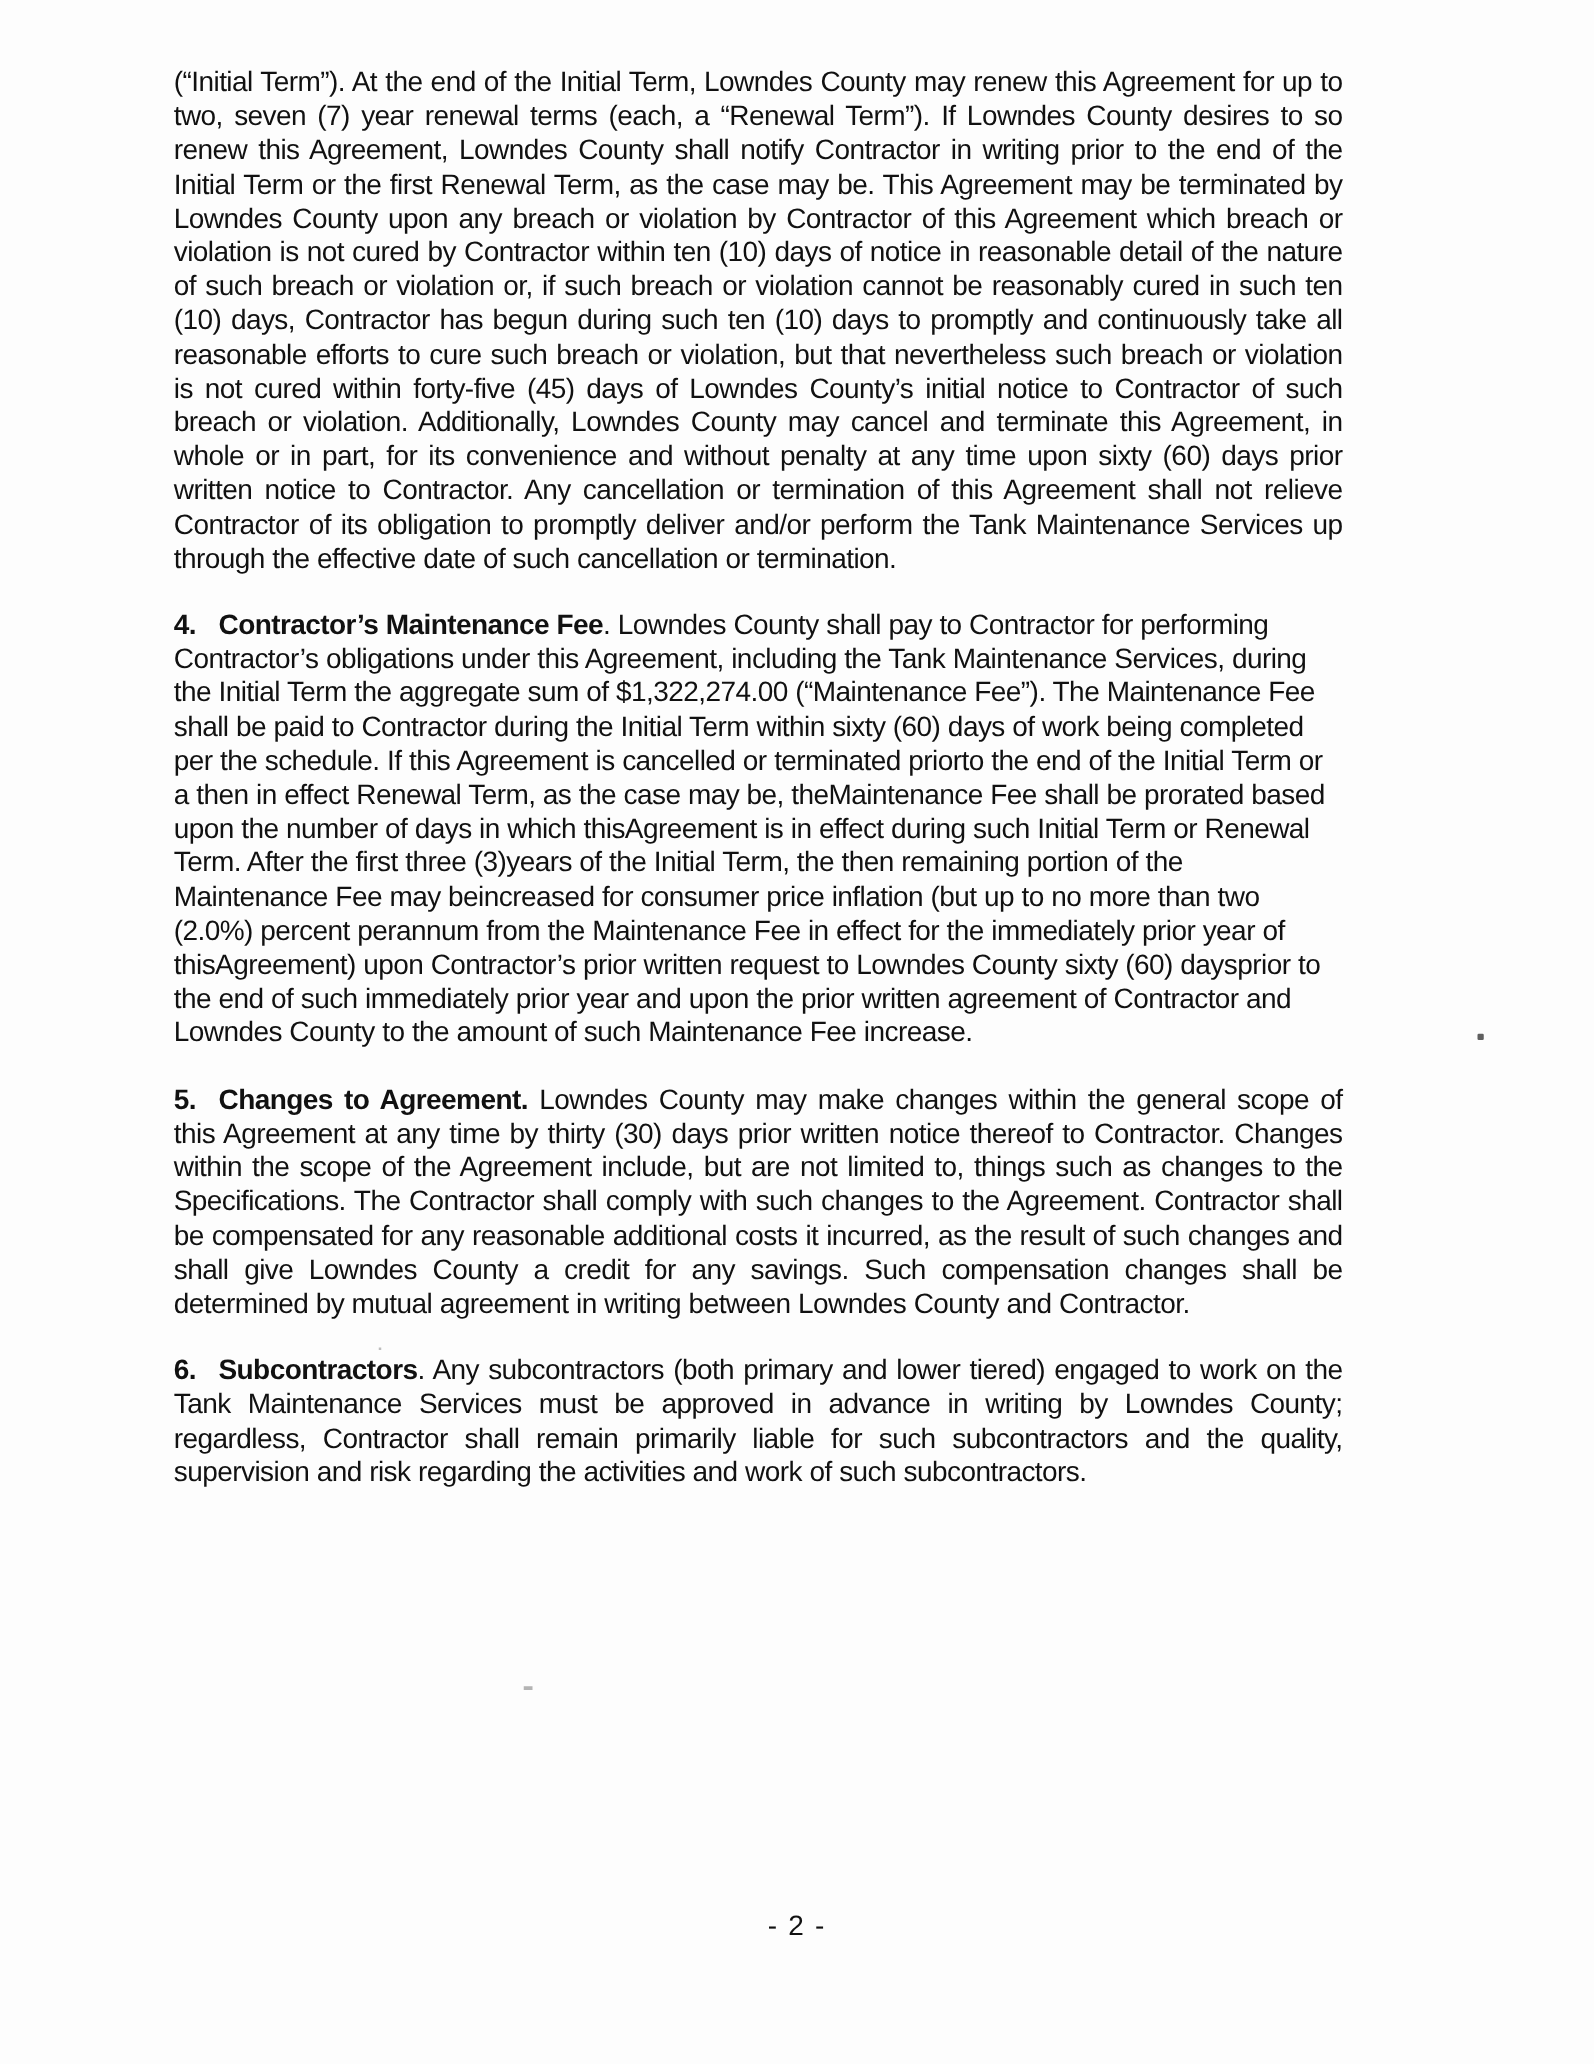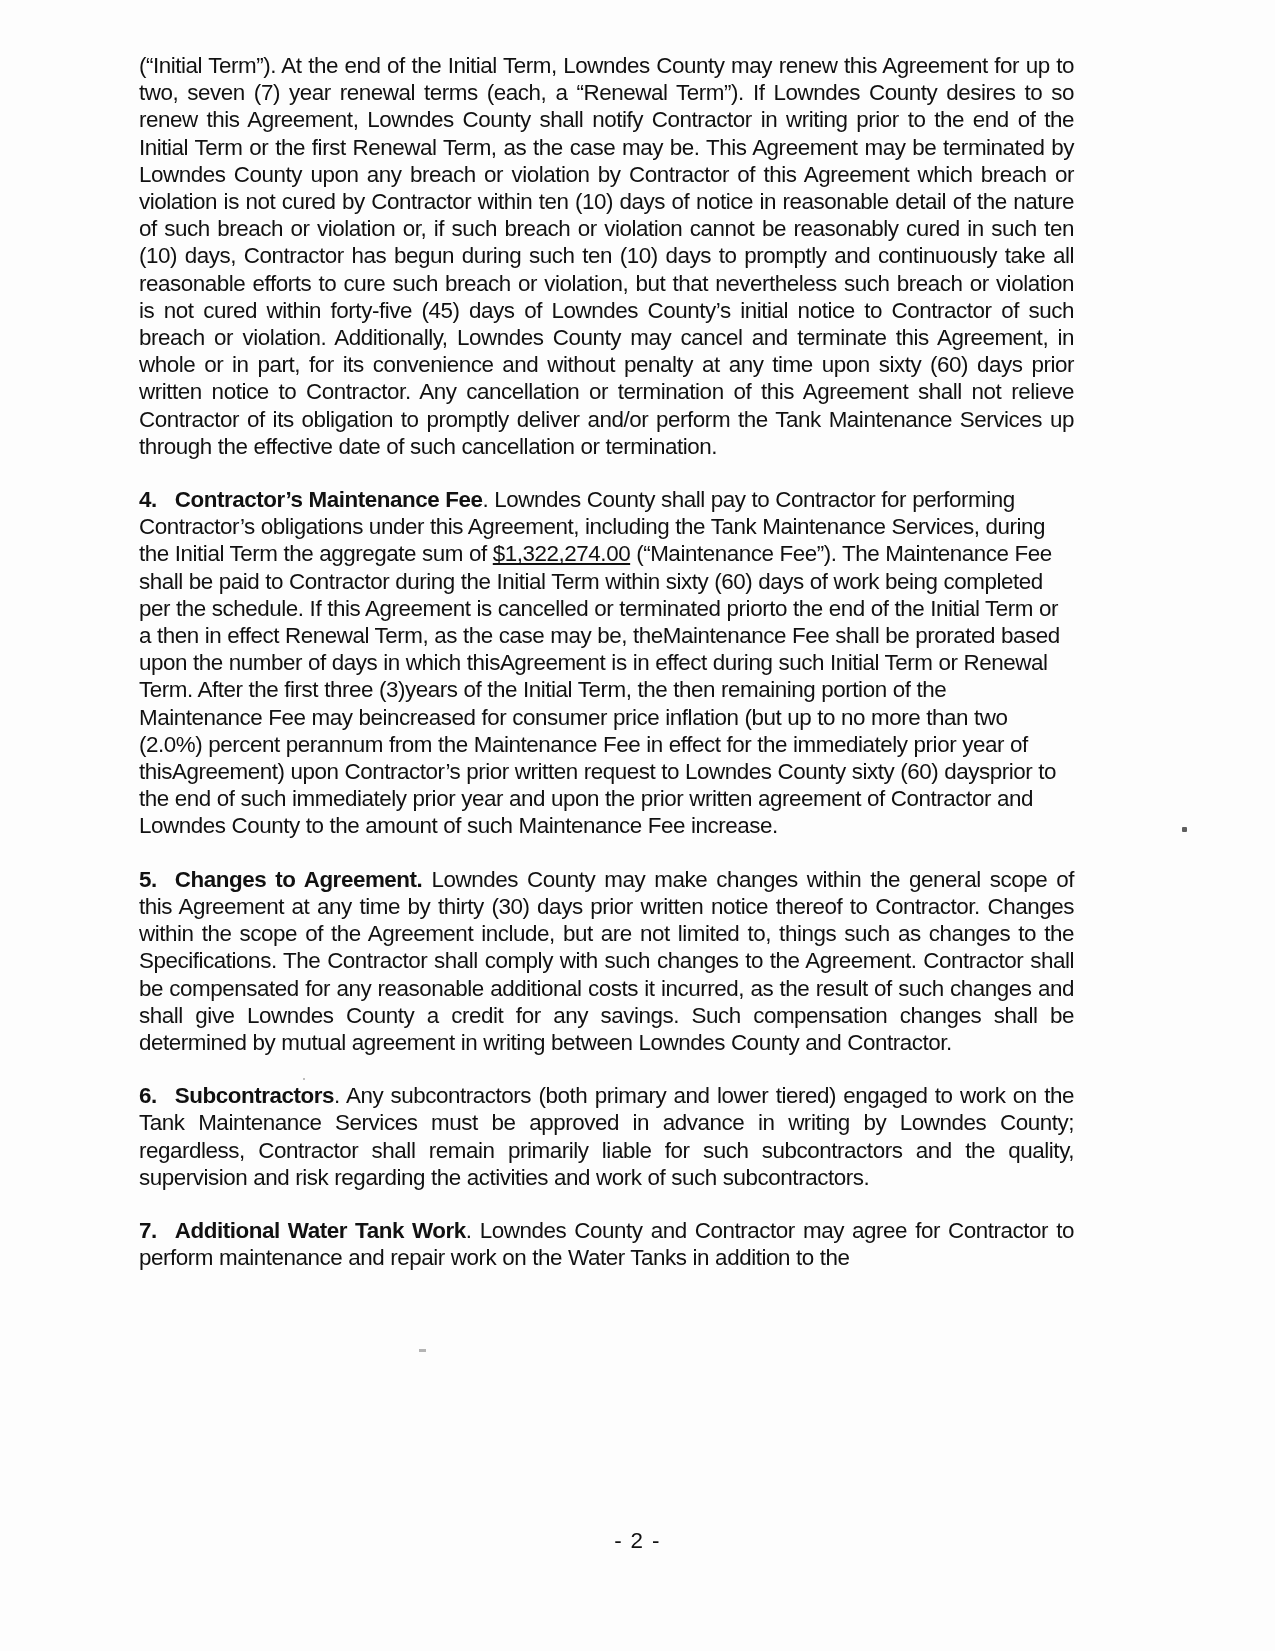--- a/index.html
+++ b/index.html
@@ -55,21 +55,20 @@
   }
   .sec-gap {
     display: inline-block;
     width: 18px;
   }
   .sec-title {
     font-weight: bold;
     text-underline-offset: 2px;
   }
   .u {
-    text-decoration: underline;
     text-underline-offset: 2px;
   }
   .pagenum {
     position: absolute;
     left: 0;
     right: 0;
     top: 1528px;
     text-align: center;
     font-size: 22.4px;
     color: #111111;
@@ -94,21 +93,20 @@
   <div class="content">
 
     <p class="para">(“Initial Term”).  At the end of the Initial Term, Lowndes County may renew this Agreement for up to two, seven (7) year renewal terms (each, a “Renewal Term”).  If Lowndes County desires to so renew this Agreement, Lowndes County shall notify Contractor in writing prior to the end of the Initial Term or the first Renewal Term, as the case may be.  This Agreement may be terminated by Lowndes County upon any breach or violation by Contractor of this Agreement which breach or violation is not cured by Contractor within ten (10) days of notice in reasonable detail of the nature of such breach or violation or, if such breach or violation cannot be reasonably cured in such ten (10) days, Contractor has begun during such ten (10) days to promptly and continuously take all reasonable efforts to cure such breach or violation, but that nevertheless such breach or violation is not cured within forty-five (45) days of Lowndes County’s initial notice to Contractor  of such breach or violation.  Additionally, Lowndes County may cancel and terminate this Agreement, in whole or in part, for its convenience and without penalty at any time upon sixty (60) days prior written notice to Contractor.  Any cancellation or termination of this Agreement shall not relieve Contractor of its obligation to promptly deliver and/or perform the Tank Maintenance Services up through the effective date of such cancellation or termination.</p>
 
     <p class="para ragged"><span class="sec-num">4.</span><span class="sec-gap"></span><span class="sec-title">Contractor’s Maintenance Fee</span><span>.  Lowndes County shall pay to Contractor for performing Contractor’s obligations under this Agreement, including the Tank Maintenance Services, during the Initial Term the aggregate sum of </span><span class="u">$1,322,274.00</span><span> (“Maintenance Fee”).  The Maintenance Fee shall be paid to Contractor during the Initial Term within sixty (60) days of work being completed per the schedule.  If this Agreement is cancelled or terminated priorto the end of the Initial Term or a then in effect Renewal Term, as the case may be, theMaintenance Fee shall be prorated based upon the number of days in which thisAgreement is in effect during such Initial Term or Renewal Term.  After the first three (3)years of the Initial Term, the then remaining portion of the Maintenance Fee may beincreased for consumer price inflation (but up to no more than two (2.0%) percent perannum  from  the Maintenance Fee in effect for the immediately prior year of thisAgreement) upon Contractor’s prior written request to Lowndes County sixty (60) daysprior to the end of such immediately prior year and upon the prior written agreement of Contractor and Lowndes County to the amount of such Maintenance Fee increase.</span></p>
 
     <p class="para"><span class="sec-num">5.</span><span class="sec-gap"></span><span class="sec-title">Changes to Agreement.</span><span>  Lowndes County may make changes within the general scope of this Agreement at any time by thirty (30) days prior written notice thereof to Contractor.  Changes within the scope of the Agreement include, but are not limited to, things such as changes to the Specifications.  The Contractor shall comply with such changes to the Agreement.  Contractor shall be compensated for any reasonable additional costs it incurred, as the result of such changes and shall give Lowndes County a credit for any savings.  Such compensation changes shall be determined by mutual agreement in writing between Lowndes County and Contractor.</span></p>
 
     <p class="para"><span class="sec-num">6.</span><span class="sec-gap"></span><span class="sec-title">Subcontractors</span><span>.  Any subcontractors (both primary and lower tiered) engaged to work on the Tank Maintenance Services must be approved in advance in writing by Lowndes County; regardless, Contractor shall remain primarily liable for such subcontractors and the quality, supervision and risk regarding the activities and work of such subcontractors.</span></p>
 
-    <p class="para"><span class="sec-num">7.</span><span class="sec-gap"></span><span class="sec-title">Additional Water Tank Work</span><span>.  Lowndes County and Contractor may agree for Contractor to perform maintenance and repair work on the Water Tanks in addition to the</span></p>
 
   </div>
 
   <div class="pagenum">- 2 -</div>
 
   <div class="speck s1"></div>
   <div class="speck s2"></div>
   <div class="speck s3"></div>
 </div>
 

